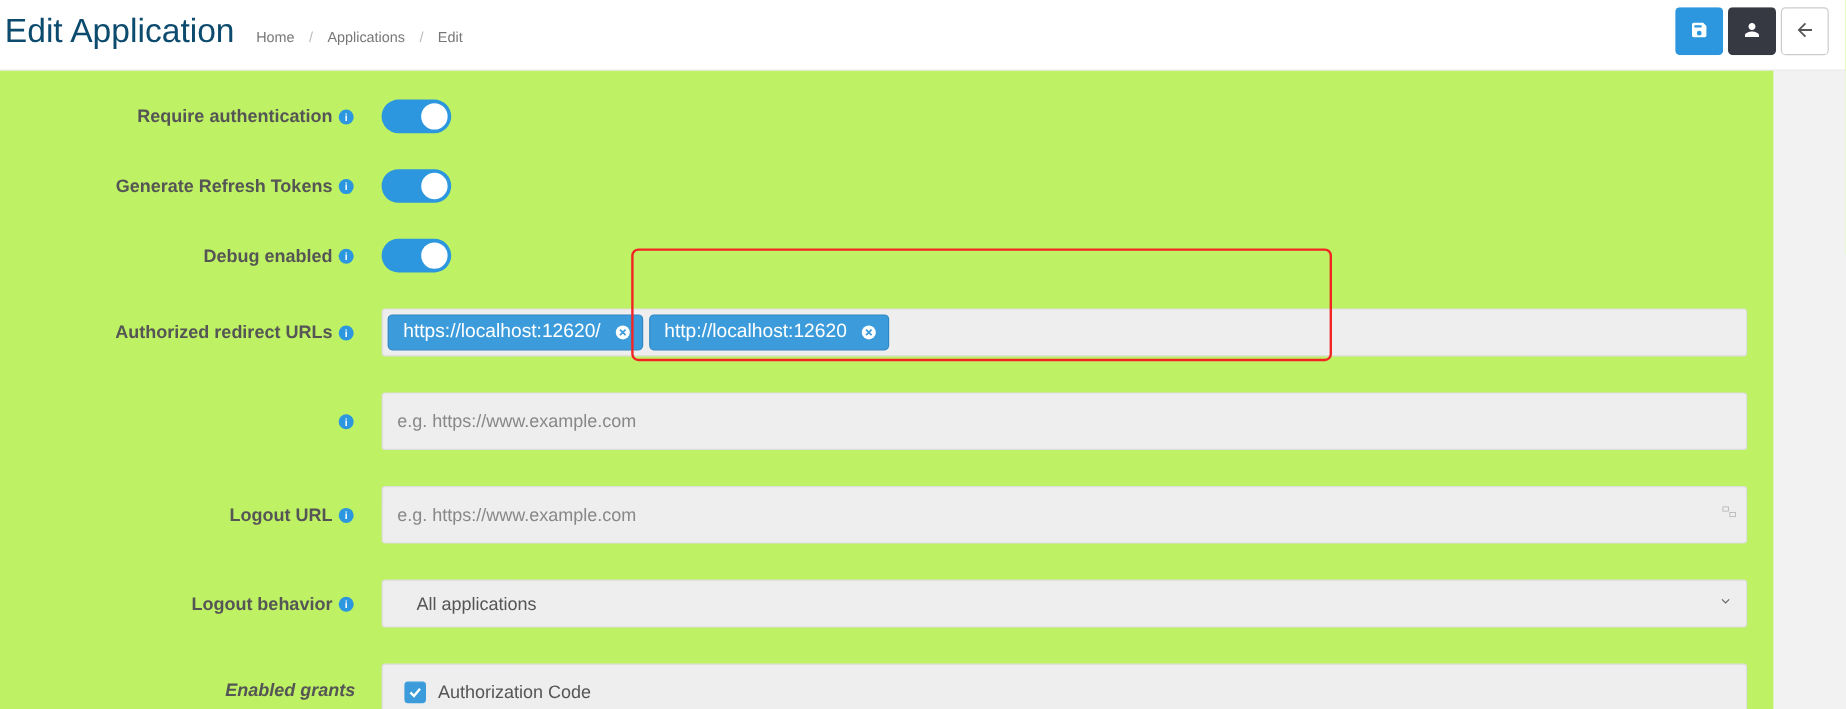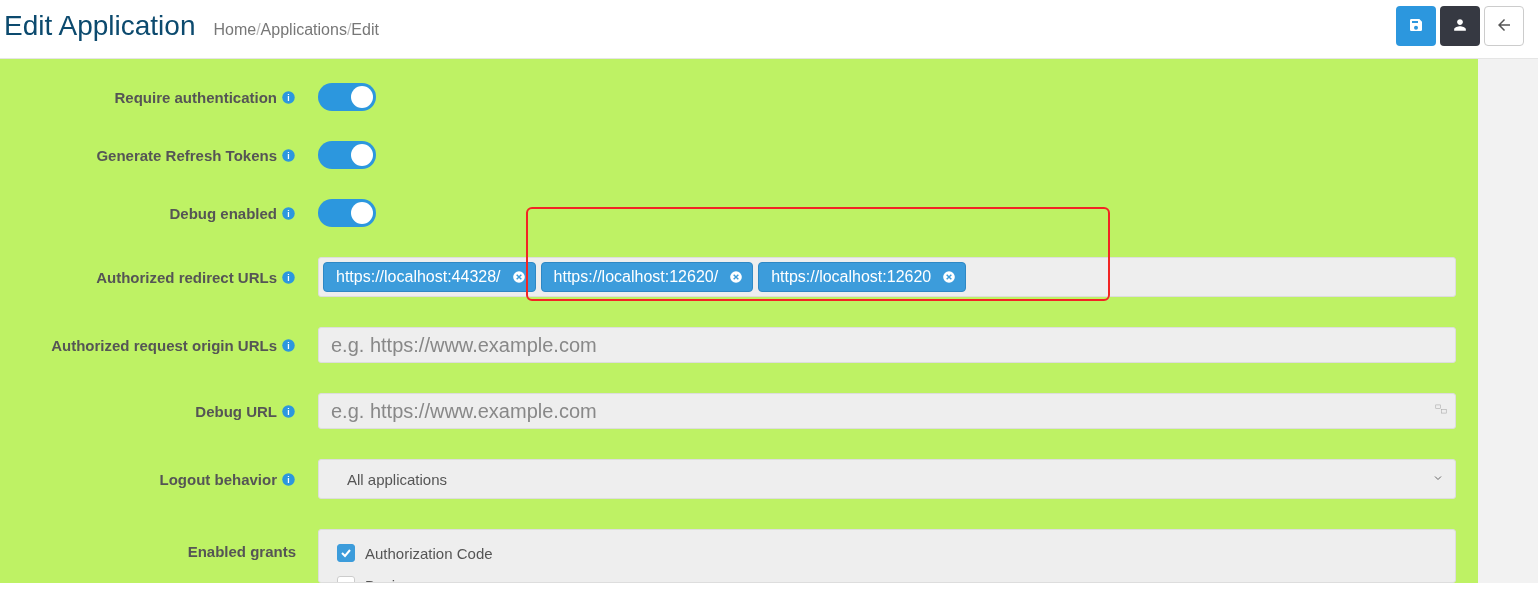--- a/index.html
+++ b/index.html
@@ -1,21 +1,21 @@
 <!DOCTYPE html>
 <html><head>
   <meta charset="utf-8">
   <style>
     * { box-sizing: border-box; margin: 0; padding: 0; font-family: 'Segoe UI', Arial, sans-serif; }
     body { background: #fff; color: #4a4a4a; width: 1538px; }
     
     .header { display: flex; align-items: center; justify-content: space-between; padding: 6px 4px 12px 4px; border-bottom: 1px solid #e5e5e5; }
     .header-left { display: flex; align-items: baseline; gap: 18px; }
     .page-title { font-size: 28px; font-weight: 400; color: #0c4a6e; }
-    .breadcrumb { display: flex; align-items: center; font-size: 16px; color: #777; }
+    .breadcrumb { display: flex; align-items: center; gap: 12px; font-size: 12px; color: #777; }
     .breadcrumb-link { color: #777; text-decoration: none; cursor: pointer; }
     .breadcrumb-sep { color: #bbb; }
     .header-actions { display: flex; gap: 4px; padding-right: 10px; }
     .btn-icon { width: 40px; height: 40px; border-radius: 4px; border: 1px solid transparent; display: flex; align-items: center; justify-content: center; cursor: pointer; }
     .btn-primary { background: #2c97de; }
     .btn-dark { background: #363942; }
     .btn-default { background: #fff; border: 1px solid #ccc; }
     
     .content-wrapper { display: flex; background: #bef264; width: 1478px; }
     .scroll-gutter { width: 60px; background: #f2f2f2; }
@@ -31,21 +31,21 @@
     
     .toggle { position: relative; width: 58px; height: 28px; background: #2c97de; border-radius: 14px; cursor: pointer; }
     .toggle-knob { position: absolute; top: 3px; right: 3px; width: 22px; height: 22px; background: #fff; border-radius: 50%; }
     
     
     .tag-input { width:100%; min-height: 40px; background: #eee; border: 1px solid #ddd; border-radius: 3px; padding: 3px 4px; display: flex; flex-wrap: wrap; gap: 5px; align-items: center; }
     .tag { background: #3c9cdb; color: #fff; border: 1px solid #2e88c5; border-radius: 4px; padding: 5px 8px 5px 12px; display: flex; align-items: center; gap: 10px; font-size: 16px; }
     .tag-remove { width: 16px; height: 16px; display:inline-flex; align-items:center; justify-content:center; cursor:pointer; }
     
     
-    .text-input { width:100%; height: 36px; background: #eee; border: 1px solid #ddd; border-radius: 3px; padding: 12px 12px; font-size: 20px; color: #666; }
+    .text-input { width:100%; height: 48px; background: #eee; border: 1px solid #ddd; border-radius: 3px; padding: 12px 12px; font-size: 15px; color: #666; }
     .text-input::placeholder { color: #888; }
     .text-input-group { position:relative; }
     .input-addon { position:absolute; right:8px; top:50%; transform:translateY(-50%); color:#999; }
     
     
     .select-wrap { position: relative; width:100%; }
     .select { width:100%; height: 40px; background: #eee; border: 1px solid #ddd; border-radius: 3px; padding: 0 28px; font-size: 15px; color: #555; appearance: none; -webkit-appearance: none; cursor:pointer; }
     .select-chevron { position:absolute; right:12px; top:50%; transform:translateY(-50%); pointer-events:none; }
     
     
@@ -158,69 +158,59 @@
         <span class="info-icon">
           <svg width="15" height="15" viewBox="0 0 24 24" fill="#2c97de">
                 <circle cx="12" cy="12" r="10"></circle>
                 <text x="12" y="17" font-size="14" text-anchor="middle" fill="#fff" font-family="Arial" font-weight="bold">i</text>
               </svg>
         </span>
       </div>
       <div class="form-input-col">
         <div class="tag-input">
           <span class="tag">
-            <span>https://localhost:44328/</span>
-            <span class="tag-remove">
-                  <svg width="14" height="14" viewBox="0 0 24 24" fill="#fff">
-                    <circle cx="12" cy="12" r="10"></circle>
-                    <path d="M8 8l8 8M16 8l-8 8" stroke="#3c9cdb" stroke-width="2.5"></path>
-                  </svg>
-                </span>
-          </span>
-          <span class="tag">
             <span>https://localhost:12620/</span>
             <span class="tag-remove">
                   <svg width="14" height="14" viewBox="0 0 24 24" fill="#fff">
                     <circle cx="12" cy="12" r="10"></circle>
                     <path d="M8 8l8 8M16 8l-8 8" stroke="#3c9cdb" stroke-width="2.5"></path>
                   </svg>
                 </span>
           </span>
           <span class="tag">
-            <span>https://localhost:12620</span>
+            <span>http://localhost:12620</span>
             <span class="tag-remove">
                   <svg width="14" height="14" viewBox="0 0 24 24" fill="#fff">
                     <circle cx="12" cy="12" r="10"></circle>
                     <path d="M8 8l8 8M16 8l-8 8" stroke="#3c9cdb" stroke-width="2.5"></path>
                   </svg>
                 </span>
           </span>
         </div>
       </div>
       <div class="annotation-box" style="left:526px; top:-50px; width:584px; height:94px;"></div>
     </div>
 
     <div class="form-row">
       <div class="form-label-col">
-        <span class="form-label">Authorized request origin URLs</span>
         <span class="info-icon">
           <svg width="15" height="15" viewBox="0 0 24 24" fill="#2c97de">
                 <circle cx="12" cy="12" r="10"></circle>
                 <text x="12" y="17" font-size="14" text-anchor="middle" fill="#fff" font-family="Arial" font-weight="bold">i</text>
               </svg>
         </span>
       </div>
       <div class="form-input-col">
         <input class="text-input" type="text" placeholder="e.g. https://www.example.com" style="">
       </div>
     </div>
 
     <div class="form-row">
       <div class="form-label-col">
-        <span class="form-label">Debug URL</span>
+        <span class="form-label">Logout URL</span>
         <span class="info-icon">
           <svg width="15" height="15" viewBox="0 0 24 24" fill="#2c97de">
                 <circle cx="12" cy="12" r="10"></circle>
                 <text x="12" y="17" font-size="14" text-anchor="middle" fill="#fff" font-family="Arial" font-weight="bold">i</text>
               </svg>
         </span>
       </div>
       <div class="form-input-col">
         <div class="text-input-group">
           <input class="text-input" type="text" placeholder="e.g. https://www.example.com" style="">
@@ -252,21 +242,21 @@
           <span class="select-chevron">
             <svg width="12" height="12" viewBox="0 0 24 24" fill="none" stroke="#666" stroke-width="2">
                   <polyline points="6 9 12 15 18 9"></polyline>
                 </svg>
           </span>
         </div>
       </div>
     </div>
 
     <div class="form-row tall" style="margin-bottom:0;">
-      <div class="form-label-col" style="padding-top:14px;">
+      <div class="form-label-col" style="padding-top:14px;font-style:italic;">
         <span class="form-label">Enabled grants</span>
       </div>
       <div class="form-input-col">
         <div class="checkbox-panel" style="padding-bottom:0; overflow:hidden; max-height:54px;">
           <div class="checkbox-row">
             <span class="cbx checked">
               <svg width="12" height="12" viewBox="0 0 24 24" fill="none" stroke="#fff" stroke-width="4">
                     <polyline points="4 12 10 18 20 6"></polyline>
                   </svg>
             </span>

